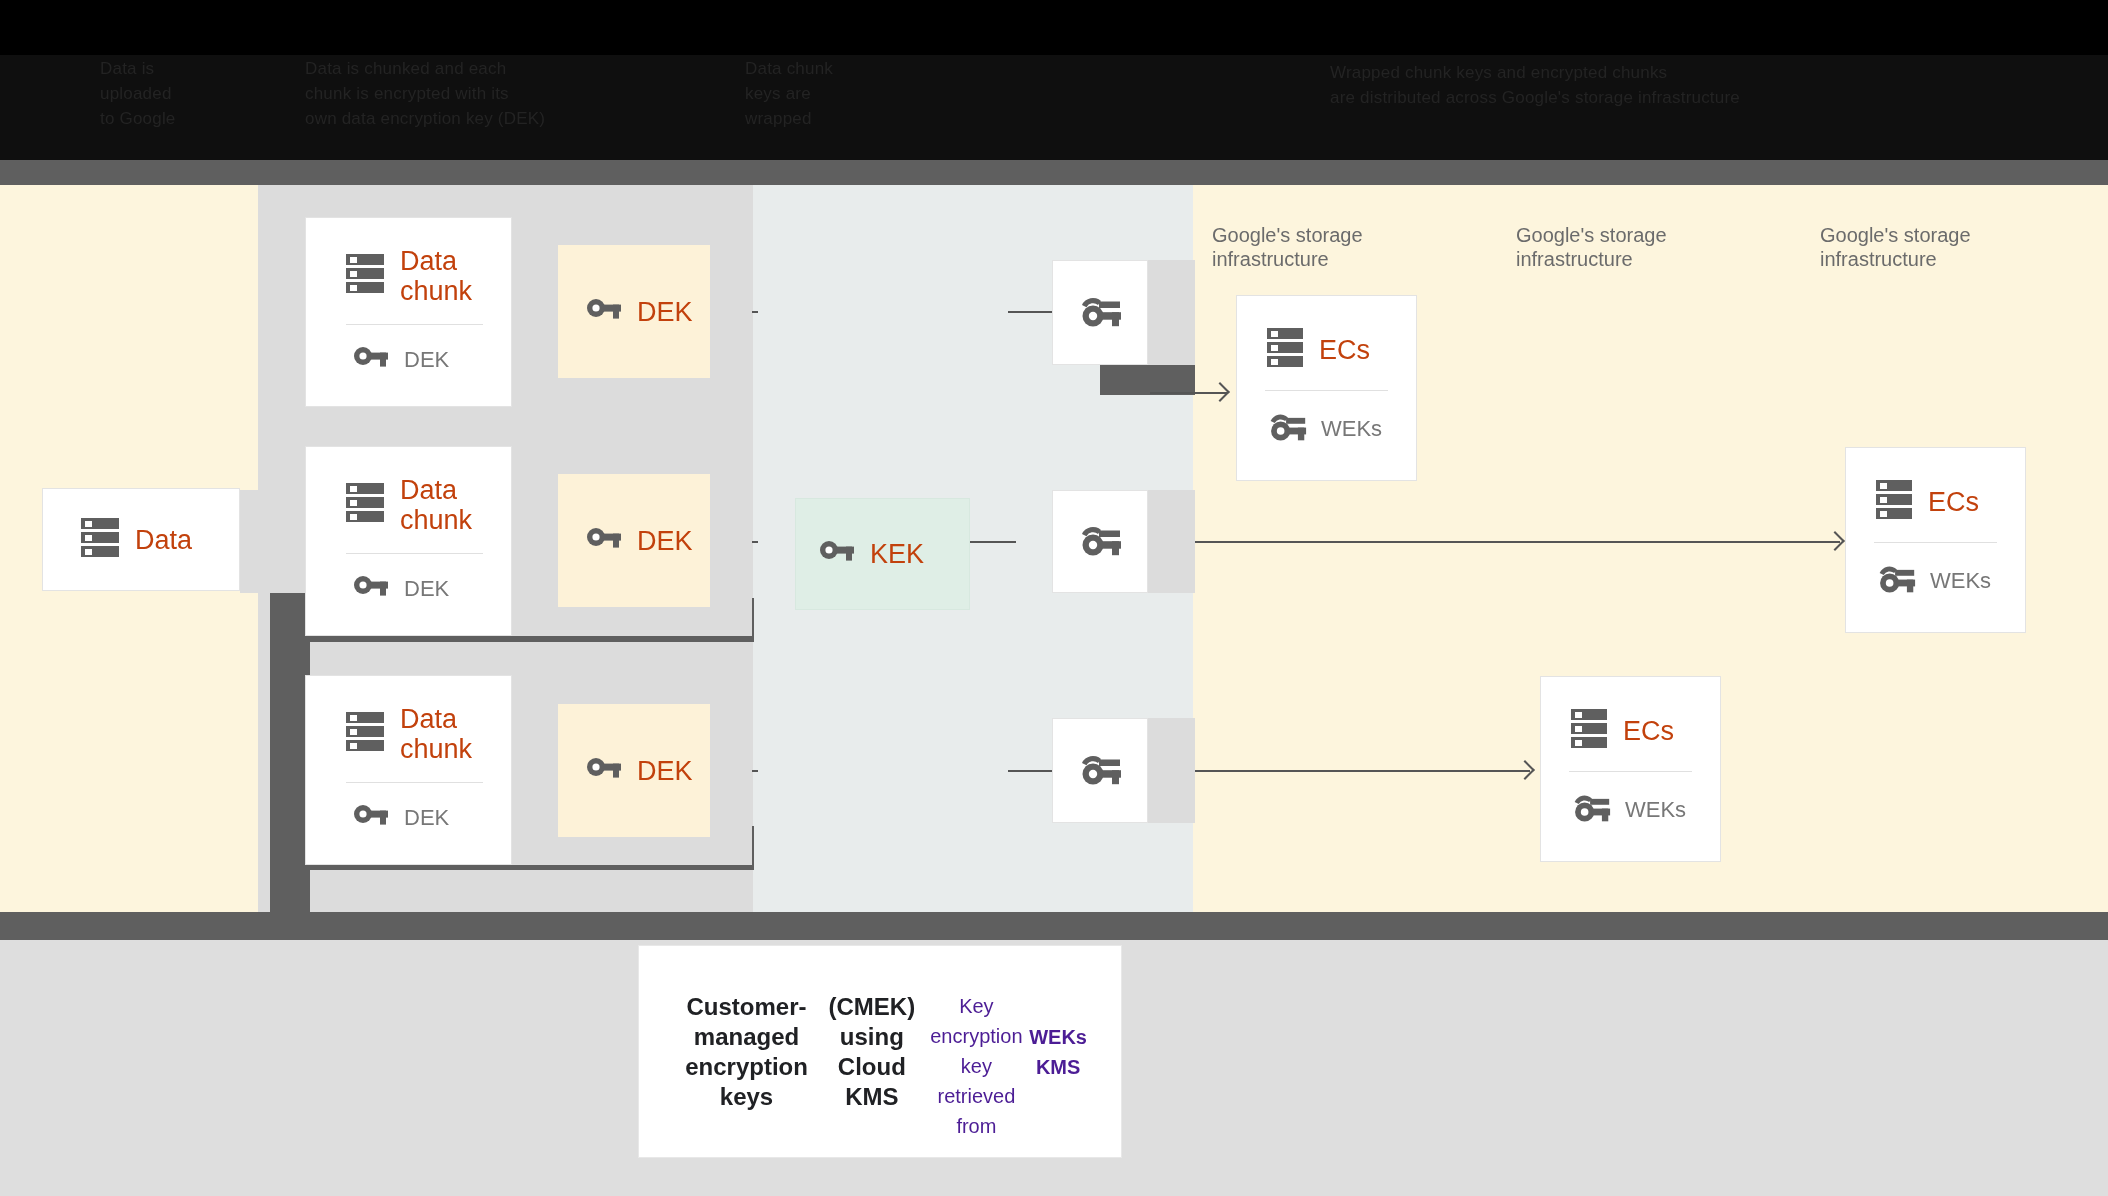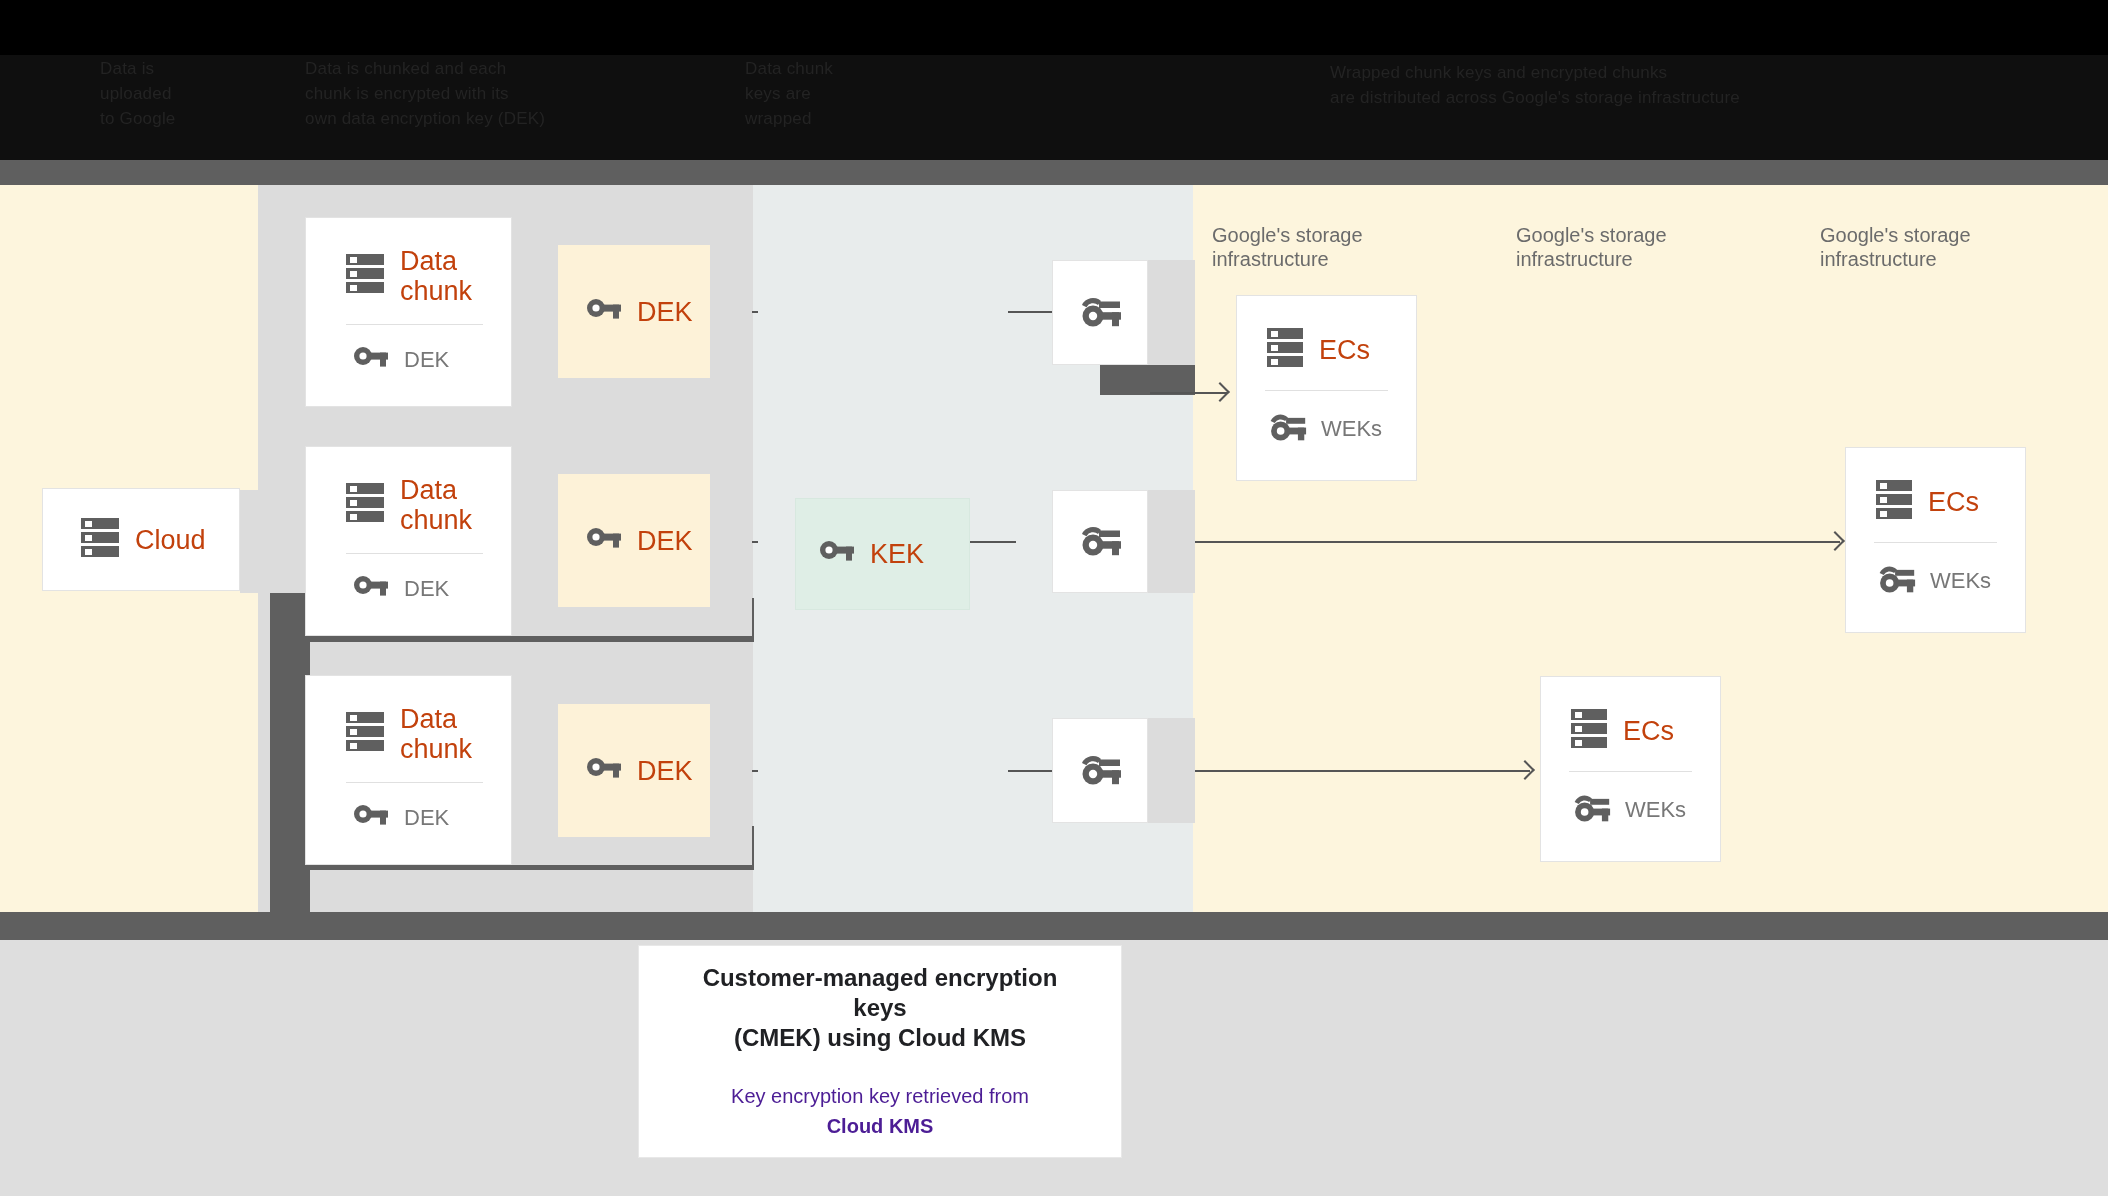--- a/index.html
+++ b/index.html
@@ -116,21 +116,21 @@
     position: absolute;
     font-size: 20px; line-height: 24px; color: #6b6b6b;
     width: 230px;
   }
 
   
   .caption-card {
     position: absolute; left: 638px; top: 945px;
     width: 484px; height: 213px;
     background: #fff; border: 1px solid #e8e8e8;
-    display: flex; flex-direction: column;
+    display: flex; flex-direction: row;
     align-items: center; justify-content: center;
     text-align: center;
     padding: 0 34px;
   }
   .caption-strong {
     font-size: 24px; font-weight: bold; color: #202124; line-height: 30px;
   }
   .caption-normal {
     font-size: 20px; color: #4c1d95; line-height: 30px; margin-top: 28px;
   }
@@ -198,21 +198,21 @@
         <span class="icon">
           <svg width="38" height="44" viewBox="0 0 38 44">
             <rect x="0" y="2" width="38" height="11" fill="#5f5f5f"></rect>
               <rect x="4" y="5" width="7" height="6" fill="#fff"></rect>
             <rect x="0" y="16" width="38" height="11" fill="#5f5f5f"></rect>
               <rect x="4" y="19" width="7" height="6" fill="#fff"></rect>
             <rect x="0" y="30" width="38" height="11" fill="#5f5f5f"></rect>
               <rect x="4" y="33" width="7" height="6" fill="#fff"></rect>
           </svg>
         </span>
-        <span class="label-main">Cloud</span>
+        <span class="label-main">Data</span>
       </div>
     </div>
 
     <div class="shadow-box" style="left:512px; top:32px; width:240px; height:190px;"></div>
     <div class="card" style="left:305px; top:32px; width:207px; height:190px;">
       <div class="card-row" style="padding:28px 0 0 40px;">
         <span class="icon">
           <svg width="38" height="44" viewBox="0 0 38 44">
             <rect x="0" y="2" width="38" height="11" fill="#5f5f5f"></rect>
               <rect x="4" y="5" width="7" height="6" fill="#fff"></rect>
@@ -496,16 +496,16 @@
 
   </div>
 
   <div class="band-gray-bottom"></div>
   <div class="bottom-region"></div>
 
   <div class="caption-card">
     <div class="caption-strong">Customer-managed encryption keys</div>
     <div class="caption-strong">(CMEK) using Cloud KMS</div>
     <div class="caption-normal">Key encryption key retrieved from</div>
-    <div class="caption-normal" style="margin-top:0; font-weight:bold;">Cloud KMS</div>
+    <div class="caption-normal" style="margin-top:0; font-weight:bold;">WEKs KMS</div>
   </div>
 
 </div>
 
 </body></html>

